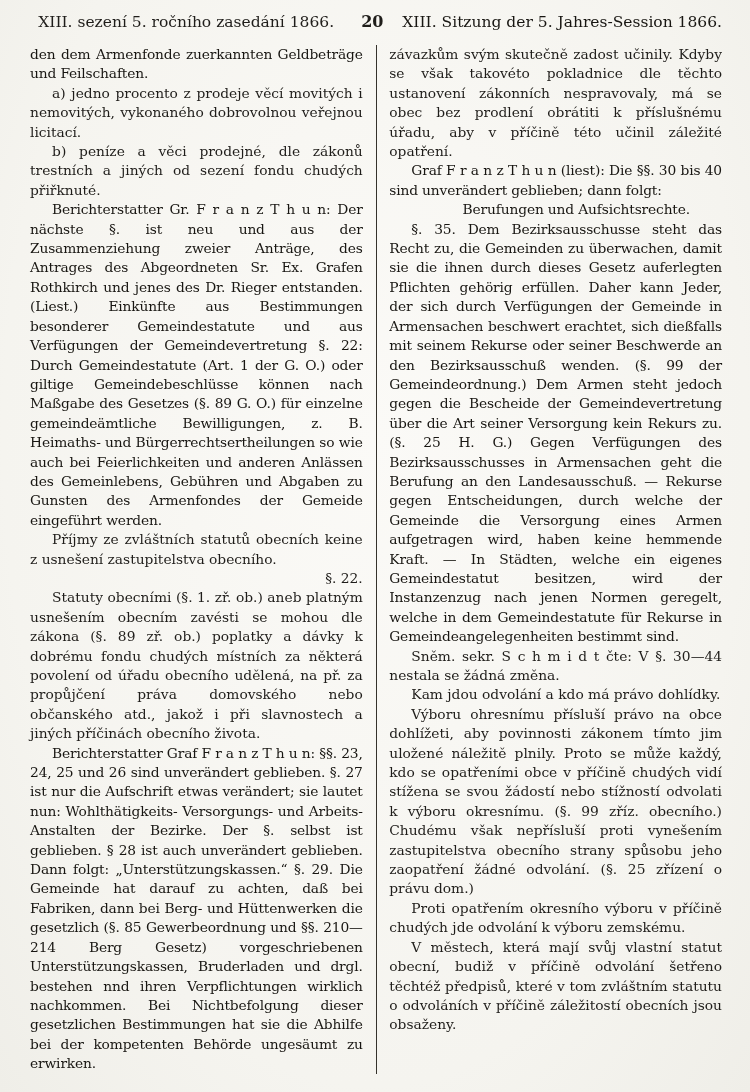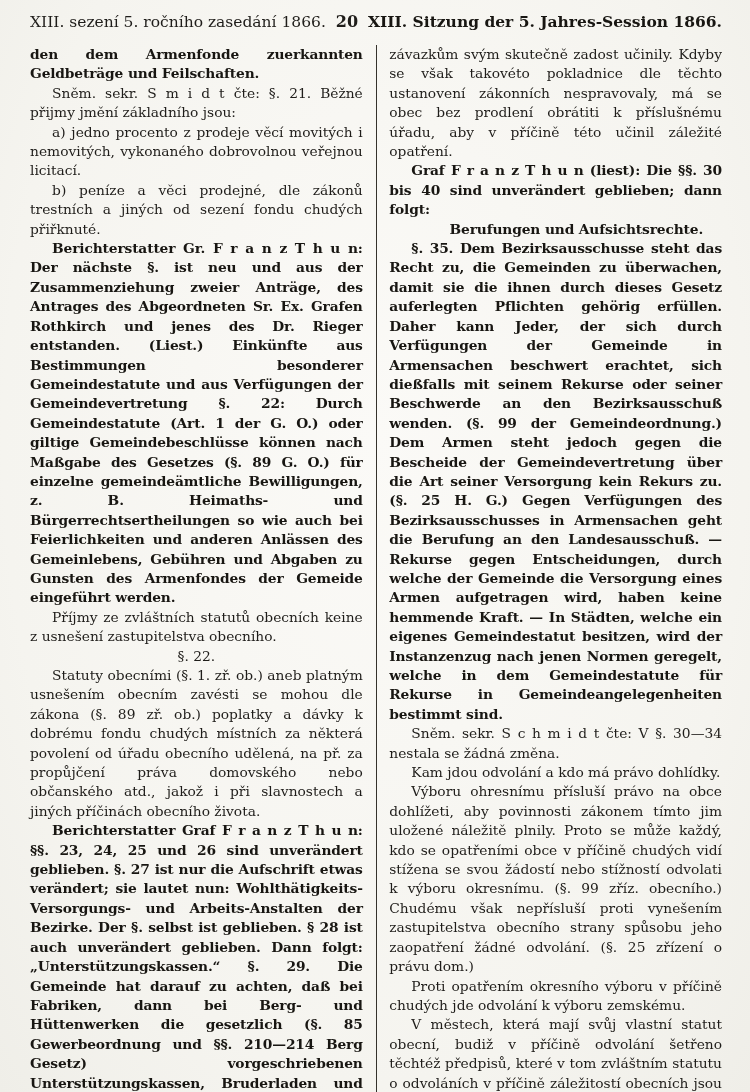--- a/index.html
+++ b/index.html
@@ -44,60 +44,59 @@
   }
   .divider {
     width: 1.5px;
     background: #35322c;
     margin: 0 12px 0 13px;
   }
 
   .para { margin: 0; text-align: justify; text-indent: 0; }
   .para.indent  { text-indent: 1.6em; }
   .para.flush   { text-indent: 0; }
-  .para.center  { text-align: center; text-indent: 0; }
+  .para.center  { text-align: right; text-indent: 0; }
   .para.subhead { text-indent: 3em; text-align: center; }
 
   
   .fraktur {
-    font-weight: bold;
+    font-weight: normal;
     letter-spacing: -0.15px;
     color: #181612;
   }
   .antiqua { font-weight: normal; }
   .page-header .fraktur { letter-spacing: 0; }
 </style>
 </head>
 <body>
 
 <div class="page">
   <header class="page-header">
     <div class="header-left antiqua">XIII. sezení 5. ročního zasedání 1866.</div>
     <div class="page-number">20</div>
     <div class="header-right fraktur">XIII. Sitzung der 5. Jahres-Session 1866.</div>
   </header>
 
   <main class="columns">
     <section class="col col-left">
         <p class="para fraktur flush">den dem Armenfonde zuerkannten Geldbeträge und Feilschaften.</p>
-        <p class="para antiqua indent">Sněm. sekr. S m i d t čte: §. 21. Běžné přijmy jmění základního jsou:</p>
         <p class="para antiqua indent">a) jedno procento z prodeje věcí movitých i nemovitých, vykonaného dobrovolnou veřejnou licitací.</p>
         <p class="para antiqua indent">b) peníze a věci prodejné, dle zákonů trestních a jiných od sezení fondu chudých přiřknuté.</p>
         <p class="para fraktur indent">Berichterstatter Gr. F r a n z  T h u n: Der nächste §. ist neu und aus der Zusammenziehung zweier Anträge, des Antrages des Abgeordneten Sr. Ex. Grafen Rothkirch und jenes des Dr. Rieger entstanden. (Liest.) Einkünfte aus Bestimmungen besonderer Gemeindestatute und aus Verfügungen der Gemeindevertretung §. 22: Durch Gemeindestatute (Art. 1 der G. O.) oder giltige Gemeindebeschlüsse können nach Maßgabe des Gesetzes (§. 89 G. O.) für einzelne gemeindeämtliche Bewilligungen, z. B. Heimaths- und Bürgerrechtsertheilungen so wie auch bei Feierlichkeiten und anderen Anlässen des Gemeinlebens, Gebühren und Abgaben zu Gunsten des Armenfondes der Gemeide eingeführt werden.</p>
         <p class="para antiqua indent">Příjmy ze zvláštních statutů obecních keine z usnešení zastupitelstva obecního.</p>
         <p class="para antiqua center">§. 22.</p>
         <p class="para antiqua indent">Statuty obecními (§. 1. zř. ob.) aneb platným usnešením obecním zavésti se mohou dle zákona (§. 89 zř. ob.) poplatky a dávky k dobrému fondu chudých místních za některá povolení od úřadu obecního udělená, na př. za propůjčení práva domovského nebo občanského atd., jakož i při slavnostech a jiných příčinách obecního života.</p>
         <p class="para fraktur indent">Berichterstatter Graf F r a n z  T h u n: §§. 23, 24, 25 und 26 sind unverändert geblieben. §. 27 ist nur die Aufschrift etwas verändert; sie lautet nun: Wohlthätigkeits- Versorgungs- und Arbeits-Anstalten der Bezirke. Der §. selbst ist geblieben. § 28 ist auch unverändert geblieben. Dann folgt: „Unterstützungskassen.“ §. 29. Die Gemeinde hat darauf zu achten, daß bei Fabriken, dann bei Berg- und Hüttenwerken die gesetzlich (§. 85 Gewerbeordnung und §§. 210—214 Berg Gesetz) vorgeschriebenen Unterstützungskassen, Bruderladen und drgl. bestehen nnd ihren Verpflichtungen wirklich nachkommen. Bei Nichtbefolgung dieser gesetzlichen Bestimmungen hat sie die Abhilfe bei der kompetenten Behörde ungesäumt zu erwirken.</p>
       </section>
     <div class="divider"></div>
     <section class="col col-right">
         <p class="para antiqua flush">závazkům svým skutečně zadost učinily. Kdyby se však takovéto pokladnice dle těchto ustanovení zákonních nespravovaly, má se obec bez prodlení obrátiti k příslušnému úřadu, aby v příčině této učinil záležité opatření.</p>
         <p class="para fraktur indent">Graf F r a n z  T h u n (liest): Die §§. 30 bis 40 sind unverändert geblieben; dann folgt:</p>
         <p class="para fraktur subhead">Berufungen und Aufsichtsrechte.</p>
         <p class="para fraktur indent">§. 35. Dem Bezirksausschusse steht das Recht zu, die Gemeinden zu überwachen, damit sie die ihnen durch dieses Gesetz auferlegten Pflichten gehörig erfüllen. Daher kann Jeder, der sich durch Verfügungen der Gemeinde in Armensachen beschwert erachtet, sich dießfalls mit seinem Rekurse oder seiner Beschwerde an den Bezirksausschuß wenden. (§. 99 der Gemeindeordnung.) Dem Armen steht jedoch gegen die Bescheide der Gemeindevertretung über die Art seiner Versorgung kein Rekurs zu. (§. 25 H. G.) Gegen Verfügungen des Bezirksausschusses in Armensachen geht die Berufung an den Landesausschuß. — Rekurse gegen Entscheidungen, durch welche der Gemeinde die Versorgung eines Armen aufgetragen wird, haben keine hemmende Kraft. — In Städten, welche ein eigenes Gemeindestatut besitzen, wird der Instanzenzug nach jenen Normen geregelt, welche in dem Gemeindestatute für Rekurse in Gemeindeangelegenheiten bestimmt sind.</p>
-        <p class="para antiqua indent">Sněm. sekr. S c h m i d t čte: V §. 30—34 nestala se žádná změna.</p>
+        <p class="para antiqua indent">Sněm. sekr. S c h m i d t čte: V §. 30—44 nestala se žádná změna.</p>
         <p class="para antiqua indent">Kam jdou odvolání a kdo má právo dohlídky.</p>
         <p class="para antiqua indent">Výboru ohresnímu přísluší právo na obce dohlížeti, aby povinnosti zákonem tímto jim uložené náležitě plnily. Proto se může každý, kdo se opatřeními obce v příčině chudých vidí stížena se svou žádostí nebo stížností odvolati k výboru okresnímu. (§. 99 zříz. obecního.) Chudému však nepřísluší proti vynešením zastupitelstva obecního strany spůsobu jeho zaopatření žádné odvolání. (§. 25 zřízení o právu dom.)</p>
         <p class="para antiqua indent">Proti opatřením okresního výboru v příčině chudých jde odvolání k výboru zemskému.</p>
         <p class="para antiqua indent">V městech, která mají svůj vlastní statut obecní, budiž v příčině odvolání šetřeno těchtéž předpisů, které v tom zvláštním statutu o odvoláních v příčině záležitostí obecních jsou obsaženy.</p>
       </section>
   </main>
 </div>
 
 </body></html>

